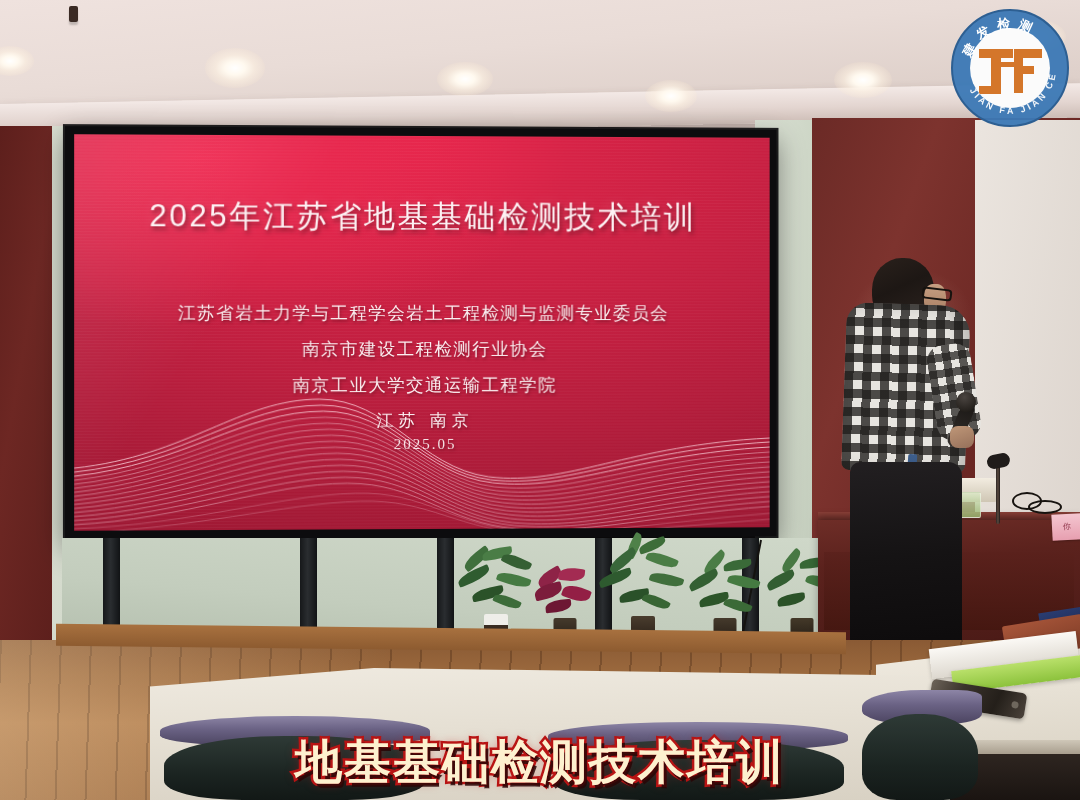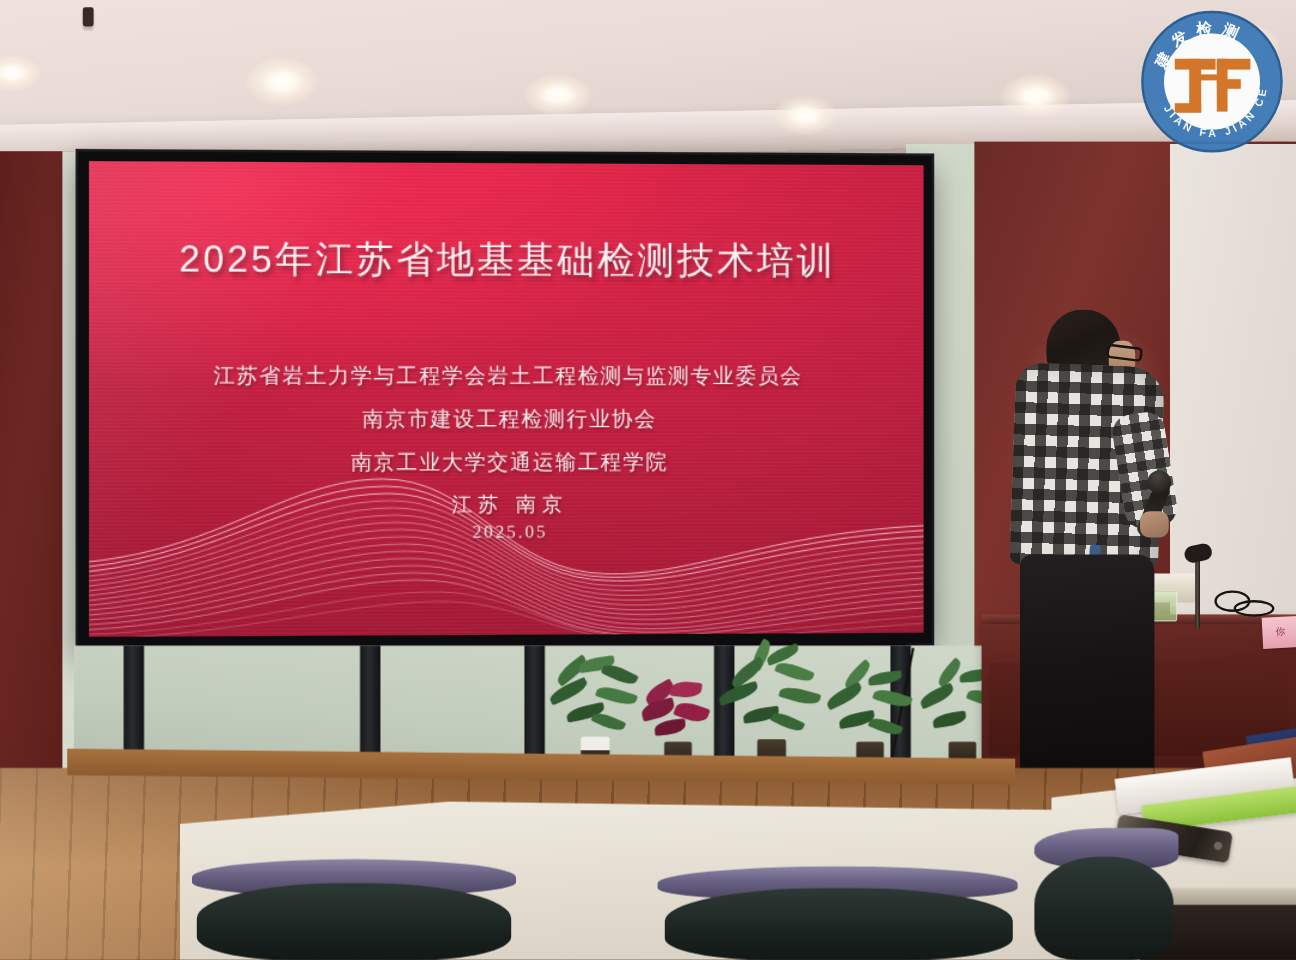--- a/index.html
+++ b/index.html
@@ -407,14 +407,18 @@
       </g>
       <text font-size="13" font-weight="bold" fill="#ffffff" font-family="'Liberation Sans',sans-serif" letter-spacing="7">
         <textPath href="#arcTop" startOffset="8%">建发检测</textPath>
       </text>
       <text font-size="9" font-weight="bold" fill="#f2f6fa" font-family="'Liberation Sans',sans-serif" letter-spacing="3">
         <textPath href="#arcBot" startOffset="16%">JIAN FA JIAN CE</textPath>
       </text>
     </svg>
   </div>
 
+  <div class="caption-wrap">
+    <div class="caption-shadow">地基基础检测技术培训</div>
+    <div class="caption">地基基础检测技术培训</div>
+  </div>
 
 </div>
 
 </body></html>

